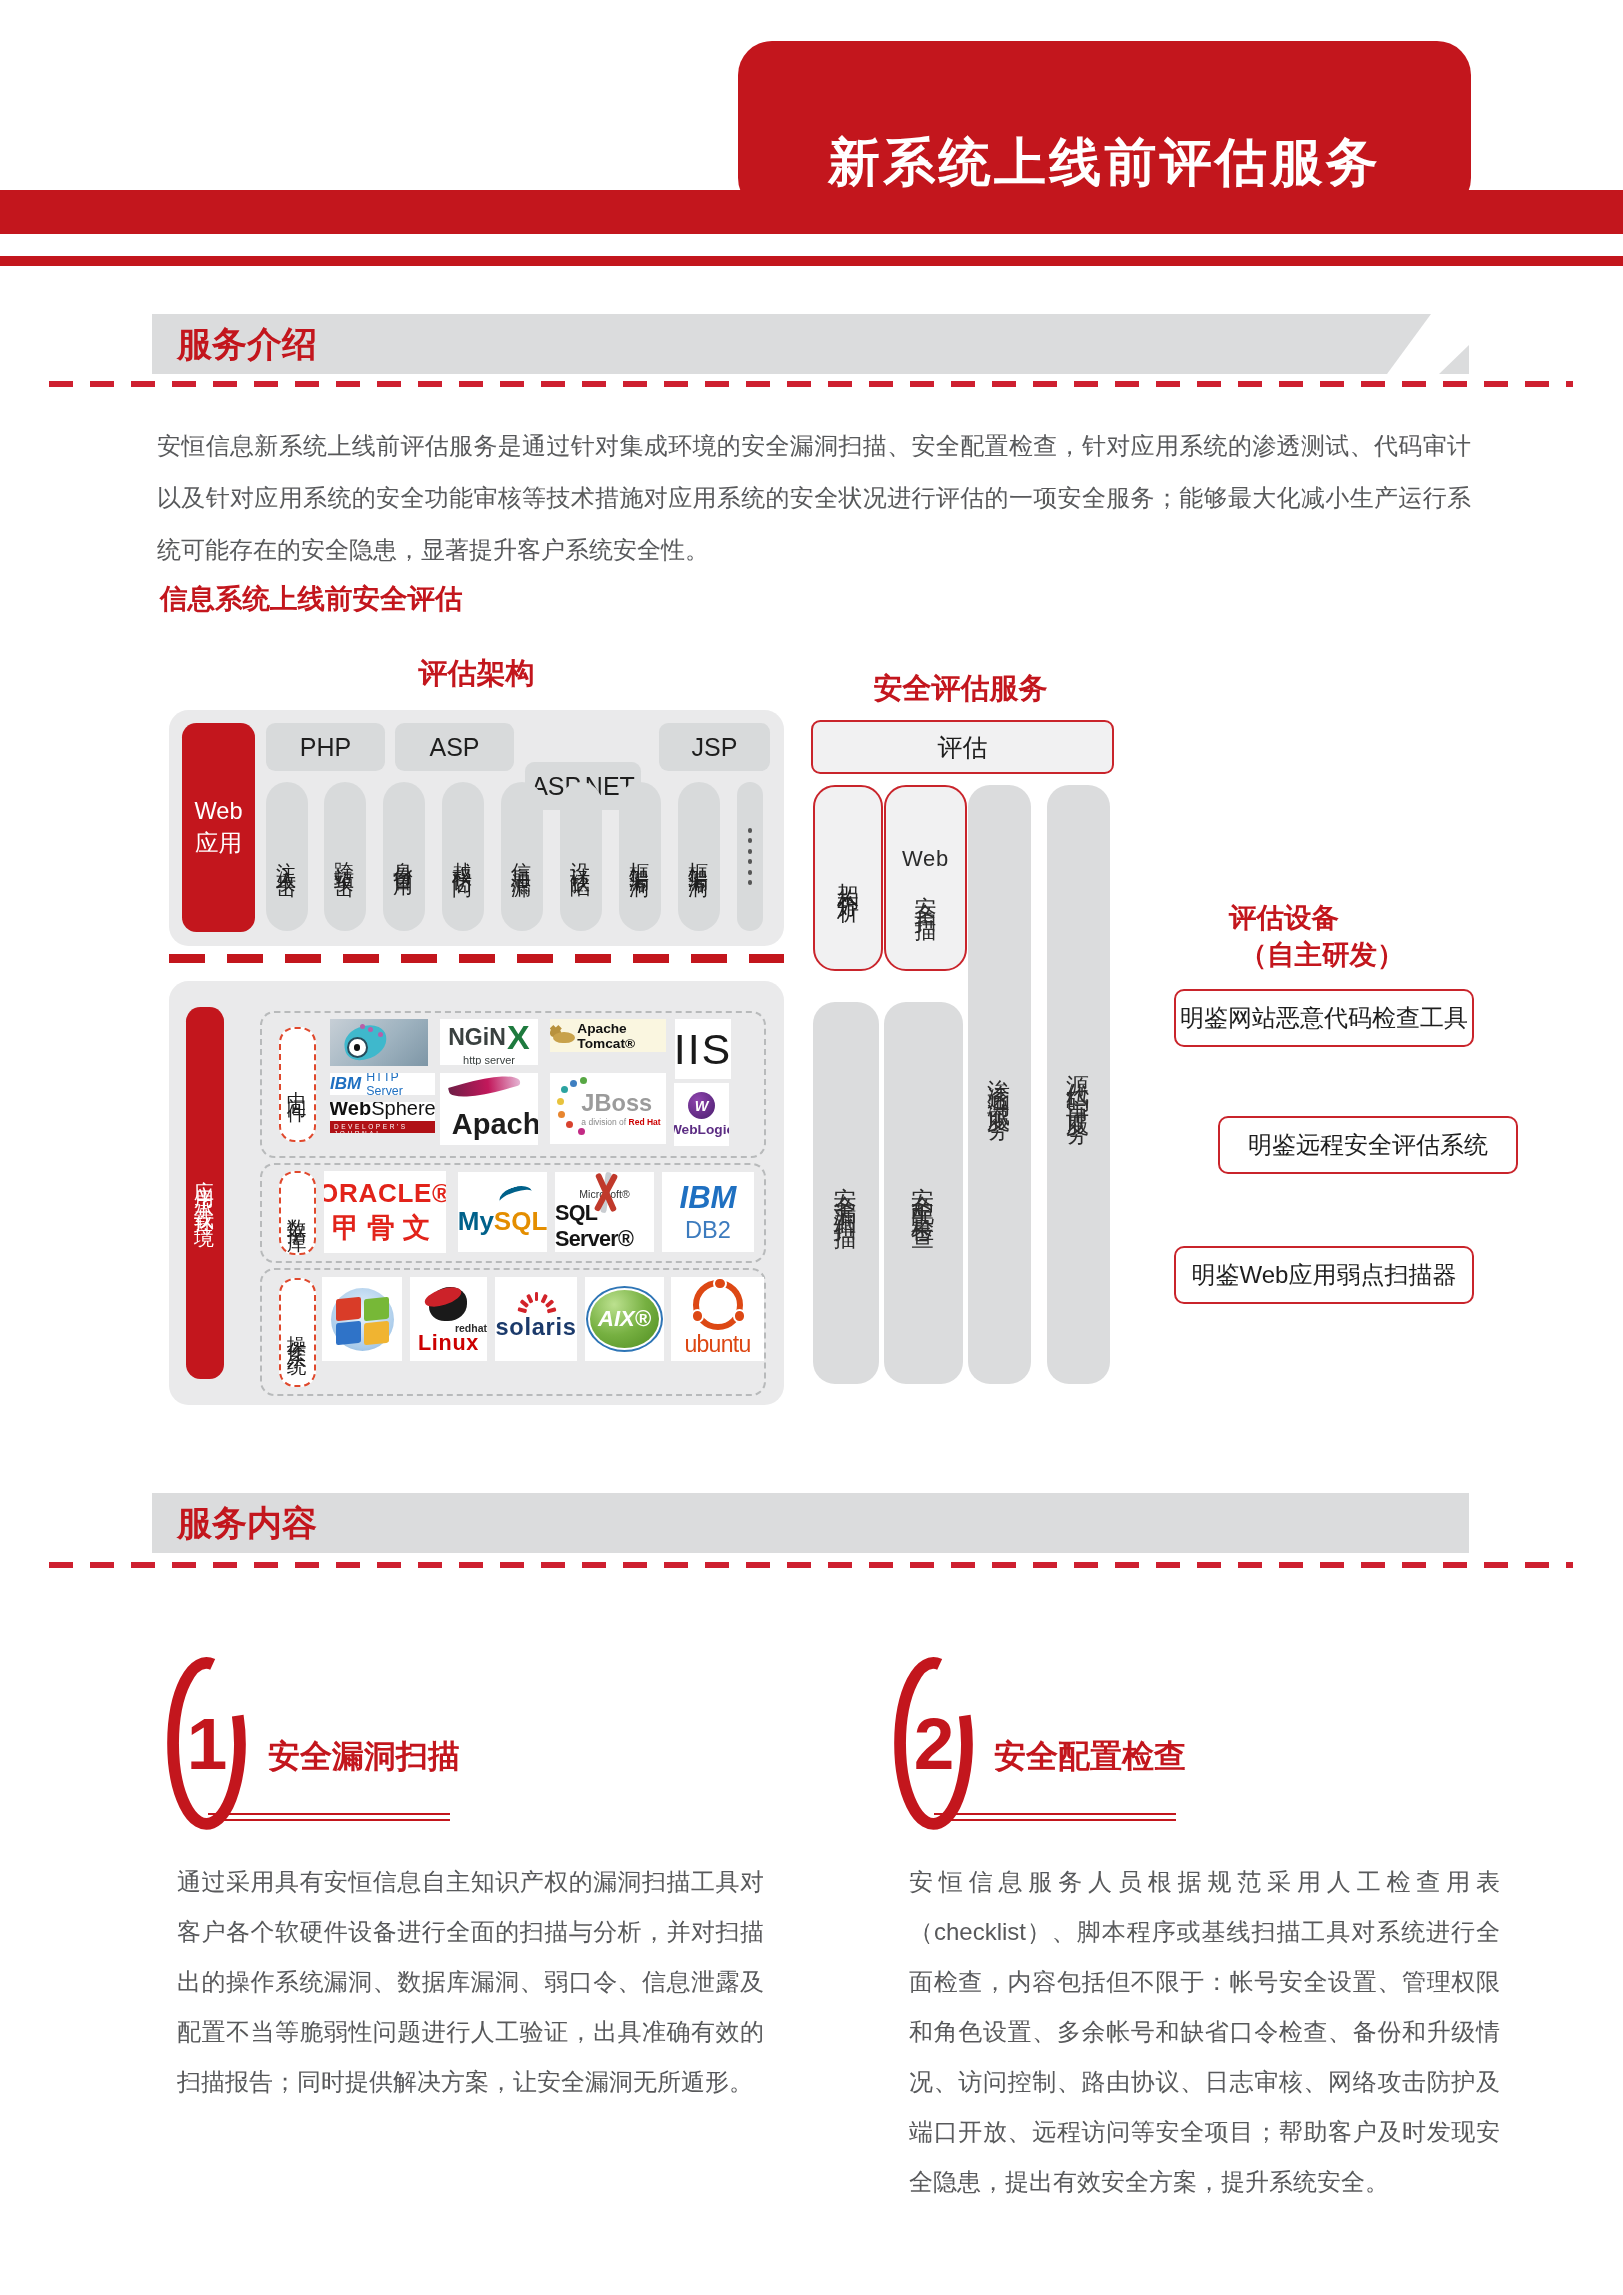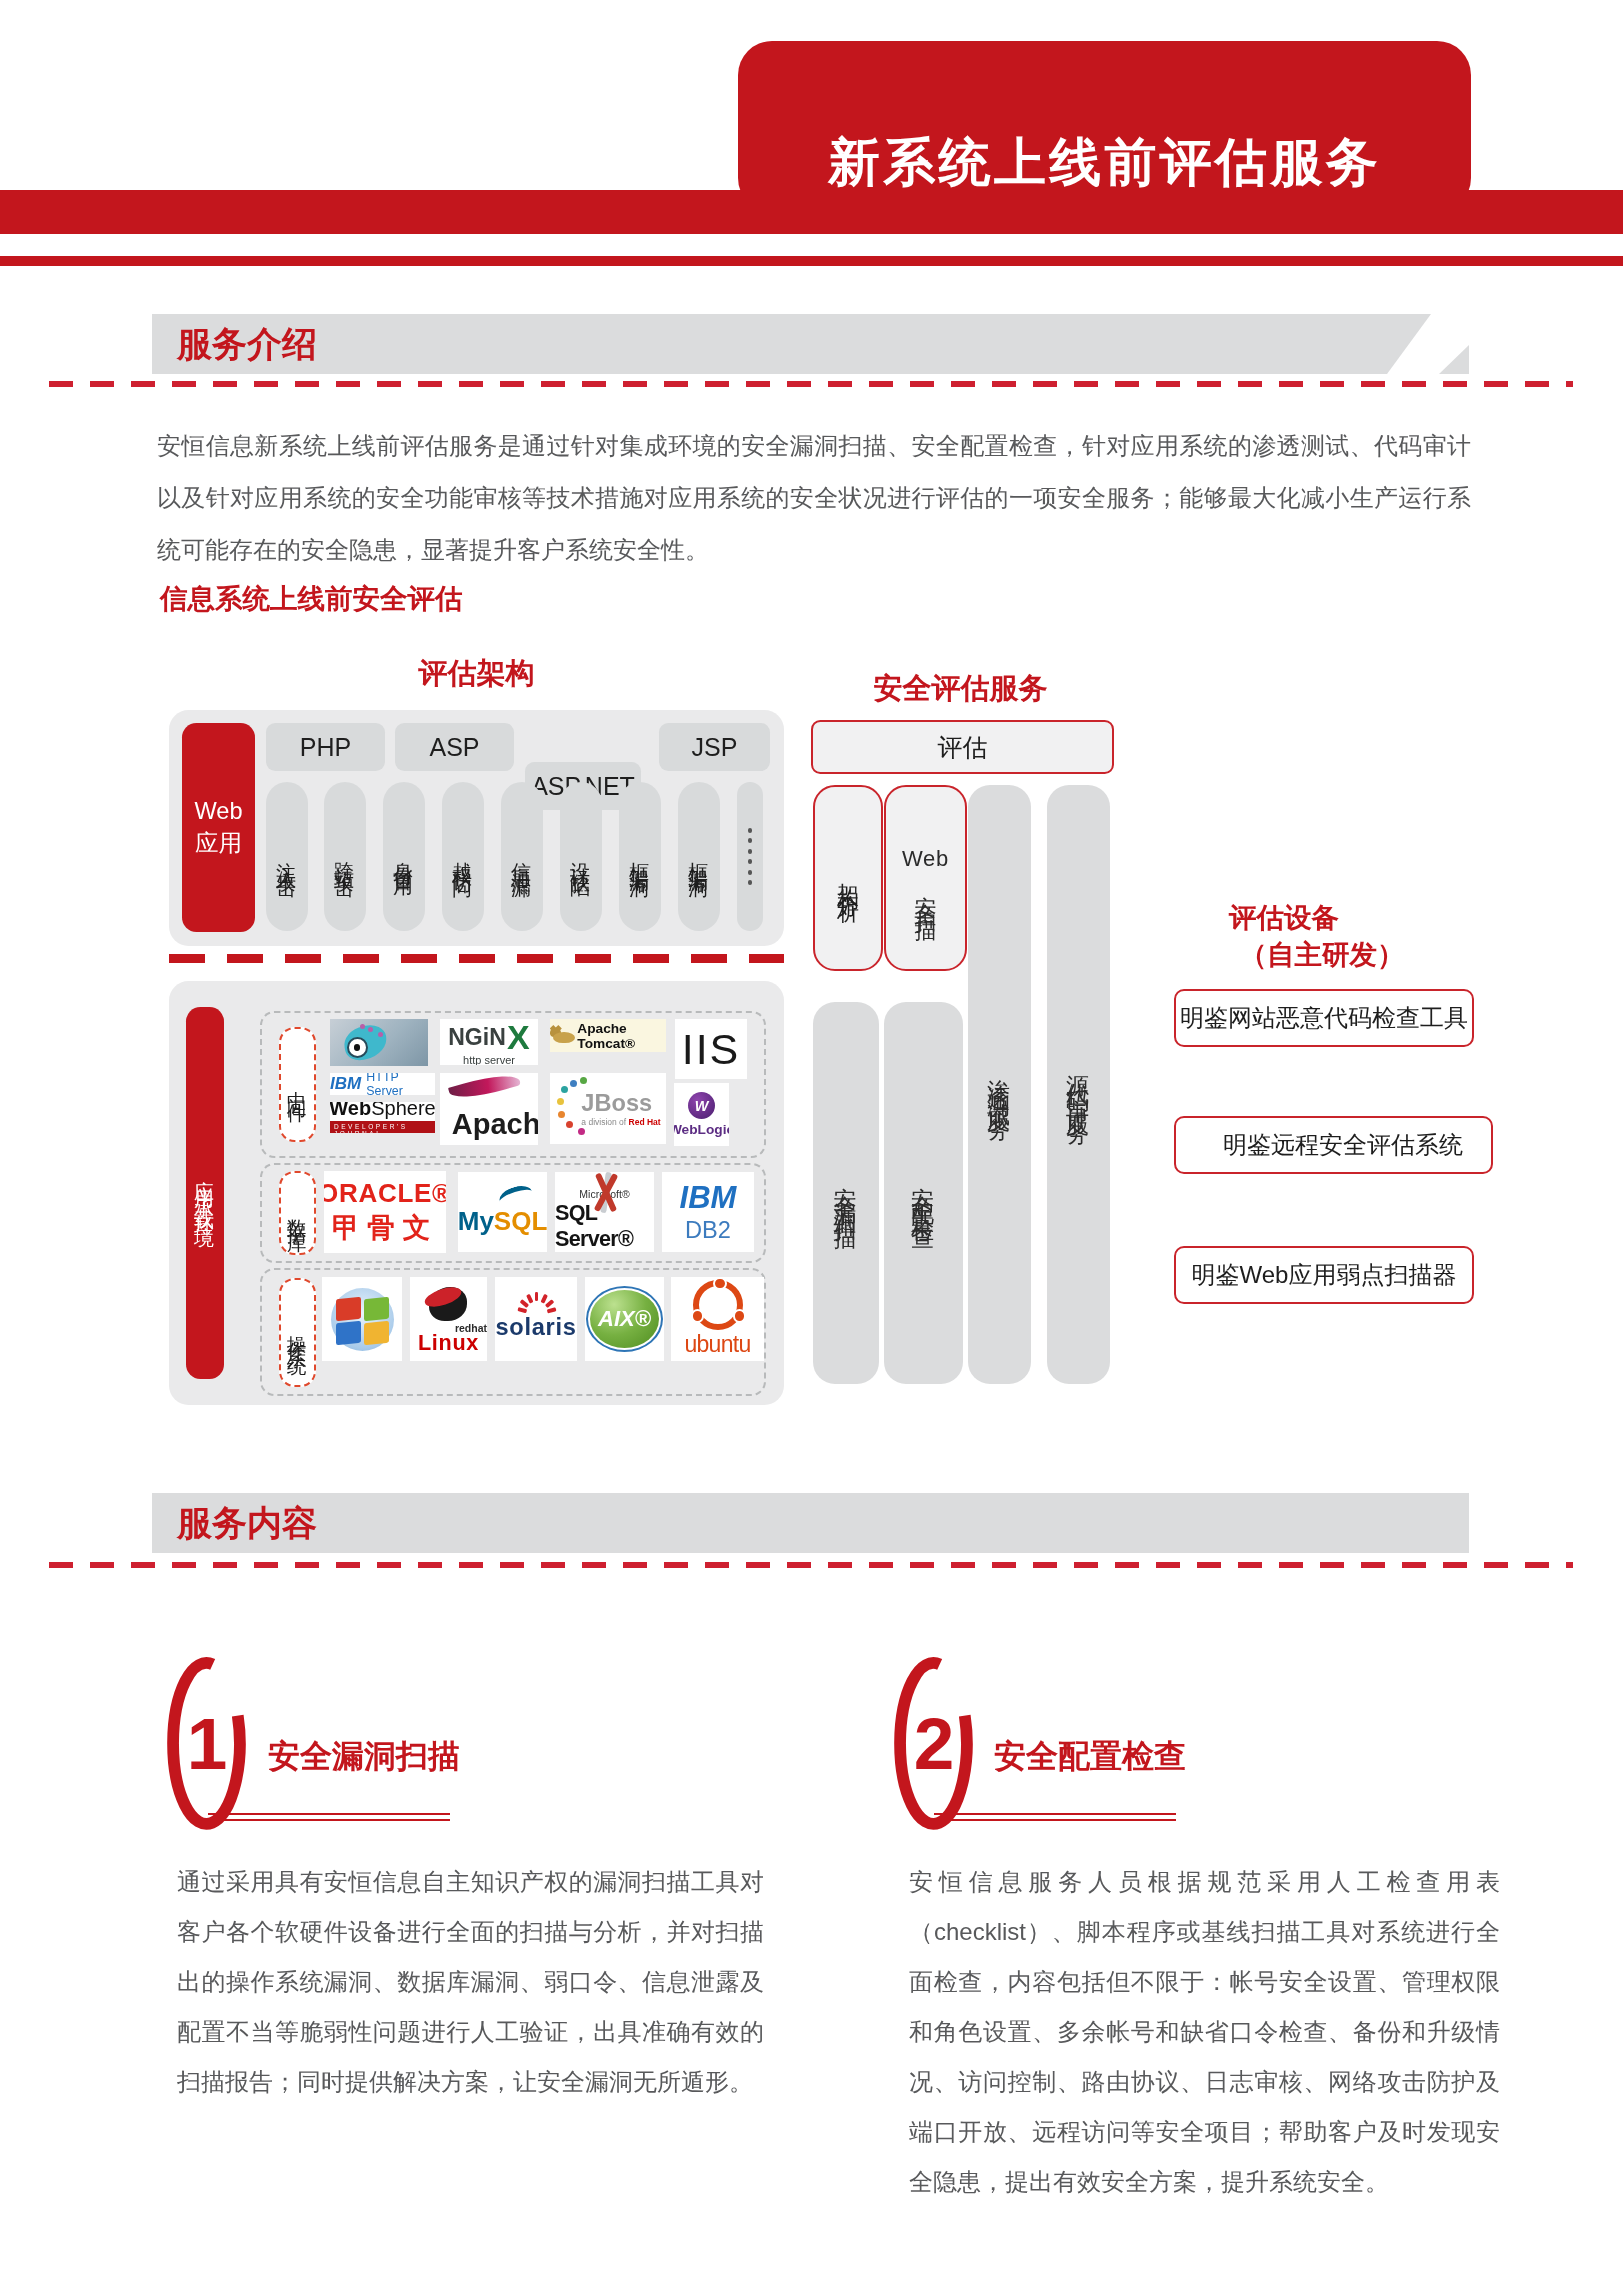--- a/index.html
+++ b/index.html
@@ -226,21 +226,21 @@
   </div>
   <div class="abs card tomcat-card" style="left:550px;top:1019px;width:116px;height:33px;">
     <span class="cat">
       <i class="cat-ear" style="left:0.7px;"></i>
         <i class="cat-ear" style="left:5.9px;"></i>
       <span class="cat-head"></span>
         <span class="cat-body"></span>
     </span>
     <span class="tomcat-text">Apache Tomcat®</span>
   </div>
-  <div class="abs card" style="left:675px;top:1019px;width:72px;height:60px;">
+  <div class="abs card" style="left:675px;top:1019px;width:56px;height:60px;">
     <span class="iis-text">IIS</span>
   </div>
   <div class="abs card" style="left:330px;top:1073px;width:105px;height:22px;gap:5.2px;">
     <span class="ibm" style="font-size:17px;">IBM</span>
     <span style="font-size:12.4px;color:#1F70C1;">HTTP Server</span>
   </div>
   <div class="abs card" style="left:330px;top:1102px;width:105px;height:31px;flex-direction:column;">
     <span class="ws-main"><b>Web</b><span>Sphere</span></span>
     <span class="ws-bar">DEVELOPER'S JOURNAL</span>
   </div>
@@ -349,21 +349,21 @@
   <div class="abs svc-col" style="left:968px;top:785px;width:63px;height:599px;">
       <span class="vtext">渗透测试服务</span>
     </div>
   <div class="abs svc-col" style="left:1047px;top:785px;width:63px;height:599px;">
       <span class="vtext">源代码审计服务</span>
     </div>
 
   <div class="abs red" style="left:1136px;top:900px;width:296px;text-align:center;font-size:27.5px;font-weight:700;">评估设备</div>
   <div class="abs red" style="left:1174px;top:937px;width:296px;text-align:center;font-size:27.5px;font-weight:700;">（自主研发）</div>
   <div class="abs dev-box flexc" style="left:1174px;top:989px;width:296px;height:54px;">明鉴网站恶意代码检查工具</div>
-  <div class="abs dev-box flexc" style="left:1174px;top:1116px;width:296px;height:54px;padding-left:19px;">明鉴远程安全评估系统</div>
+  <div class="abs dev-box flexc" style="left:1218px;top:1116px;width:296px;height:54px;">明鉴远程安全评估系统</div>
   <div class="abs dev-box flexc" style="left:1174px;top:1246px;width:296px;height:54px;">明鉴Web应用弱点扫描器</div>
 
   <div class="abs banner" style="left:152px;top:1493px;width:1317px;height:60px;"></div>
   <div class="abs banner-label" style="left:177px;top:1493px;height:60px;display:flex;align-items:center;">服务内容</div>
   <div class="abs dash-red" style="left:49px;top:1562px;width:1524px;"></div>
 
   <div class="abs dbl-line" style="left:208px;top:1813px;width:242px;"></div>
   <svg class="abs" style="left:167px;top:1656px;" width="80" height="174" viewBox="0 0 122 266">
     <path d="M 69.7 12.9 A 51 123 0 1 0 108 91.3" fill="none" stroke="#C3161D" stroke-width="18"></path>
   </svg>

